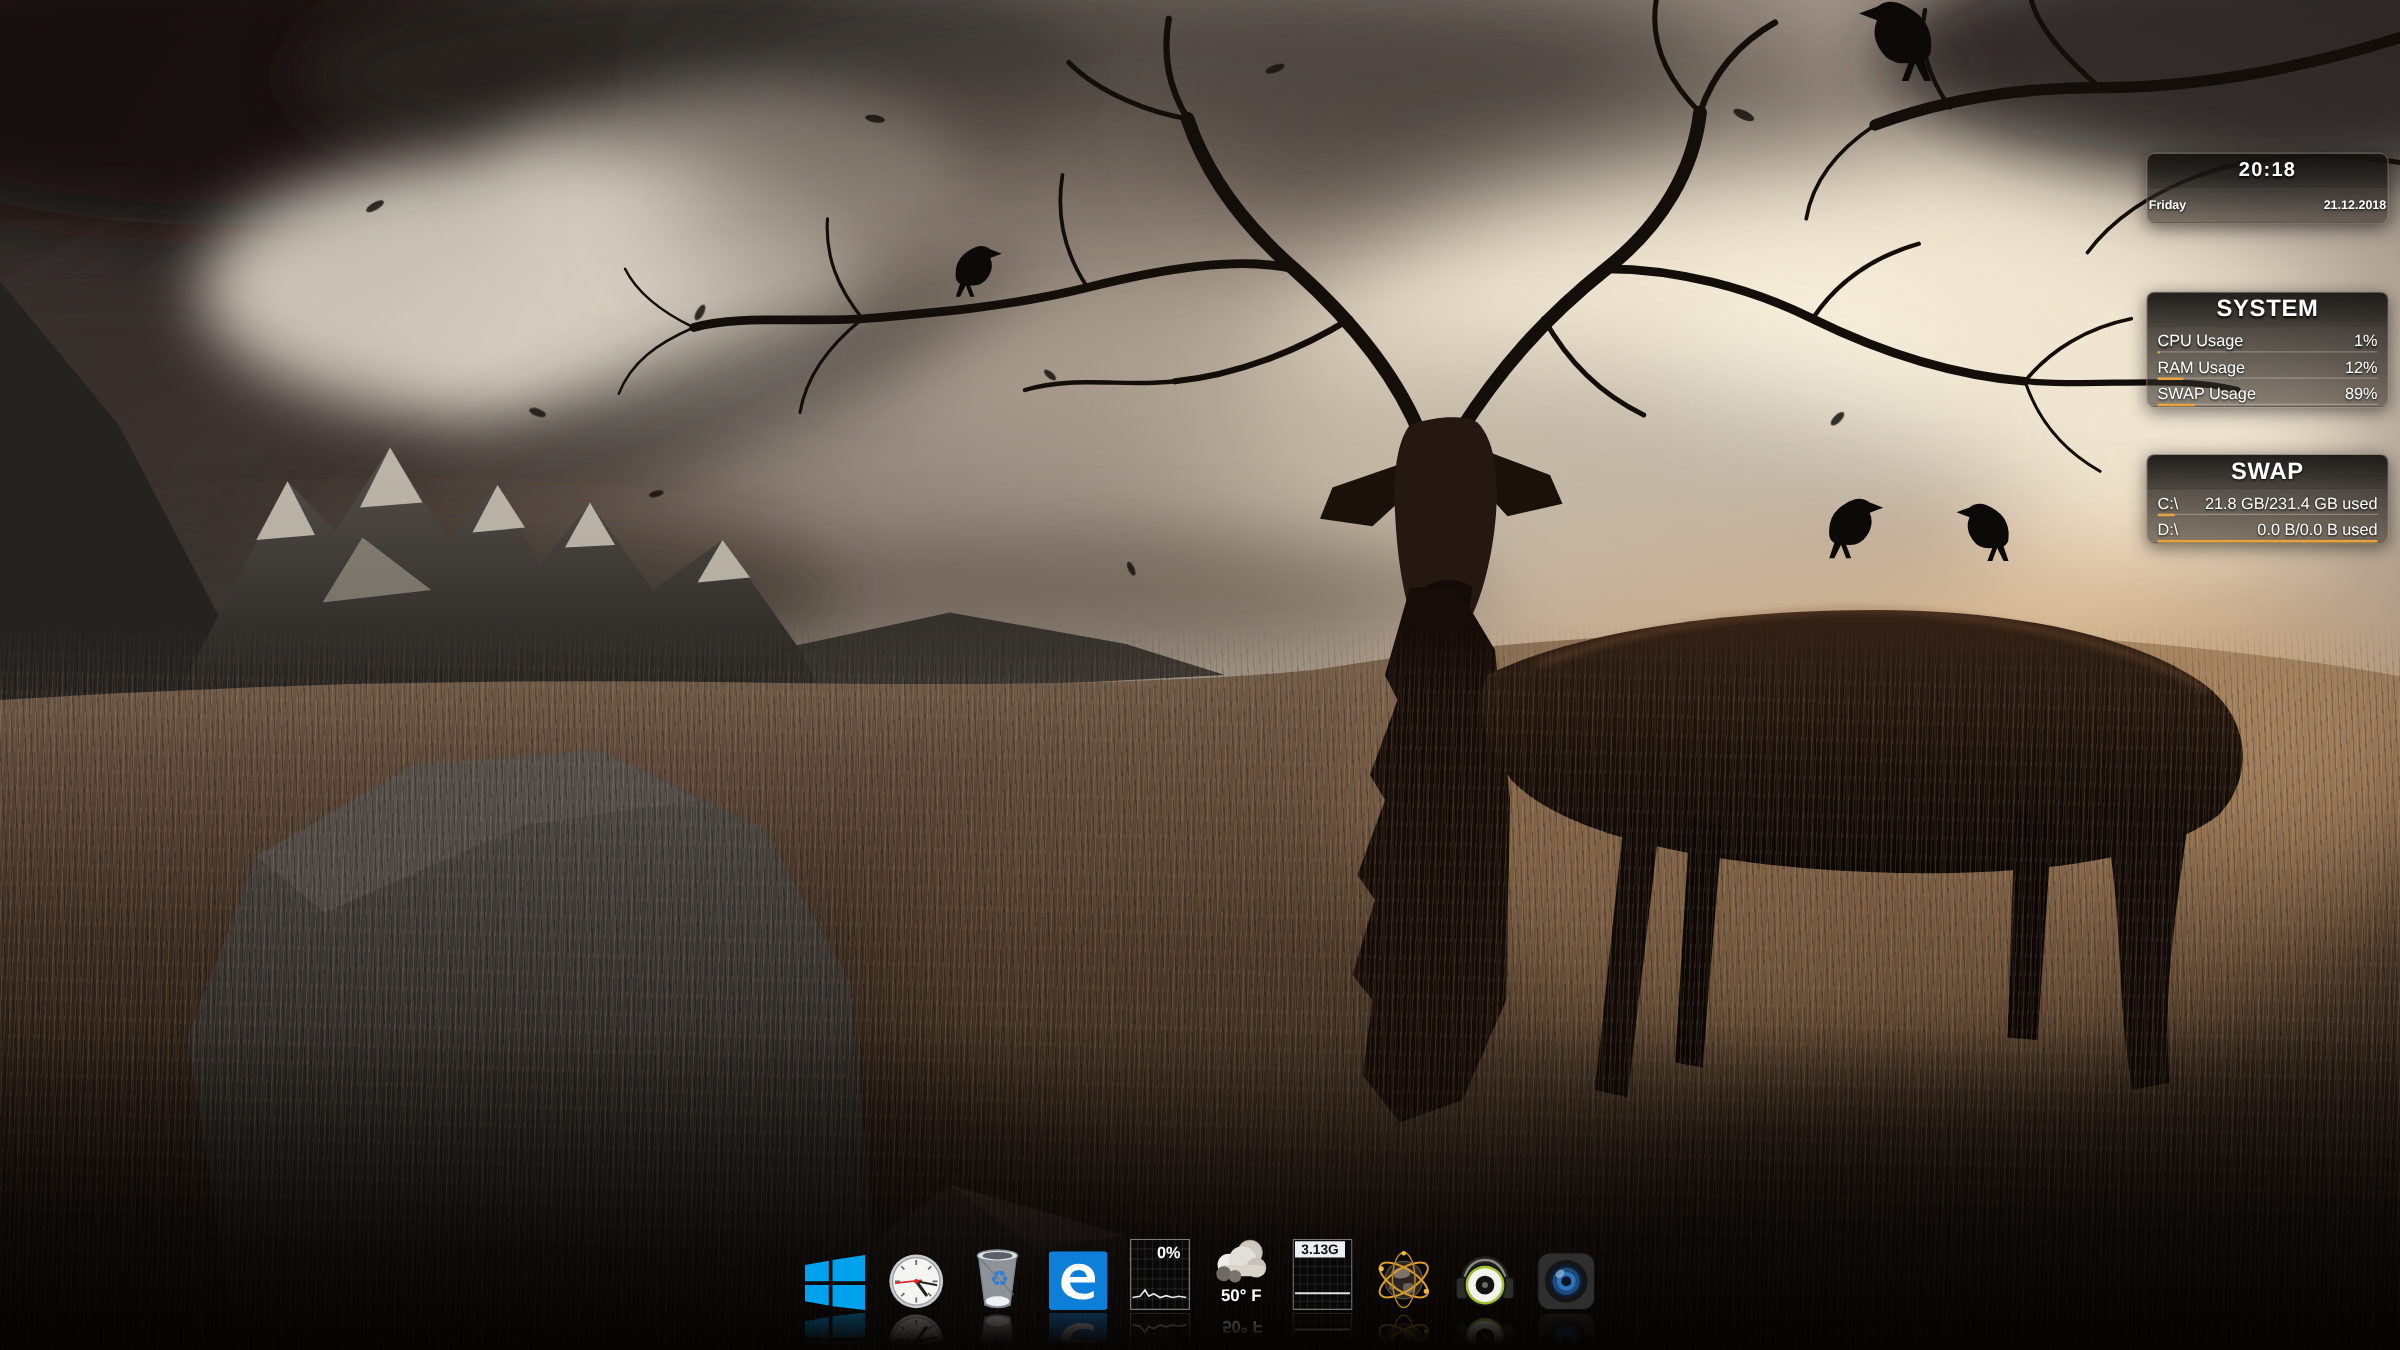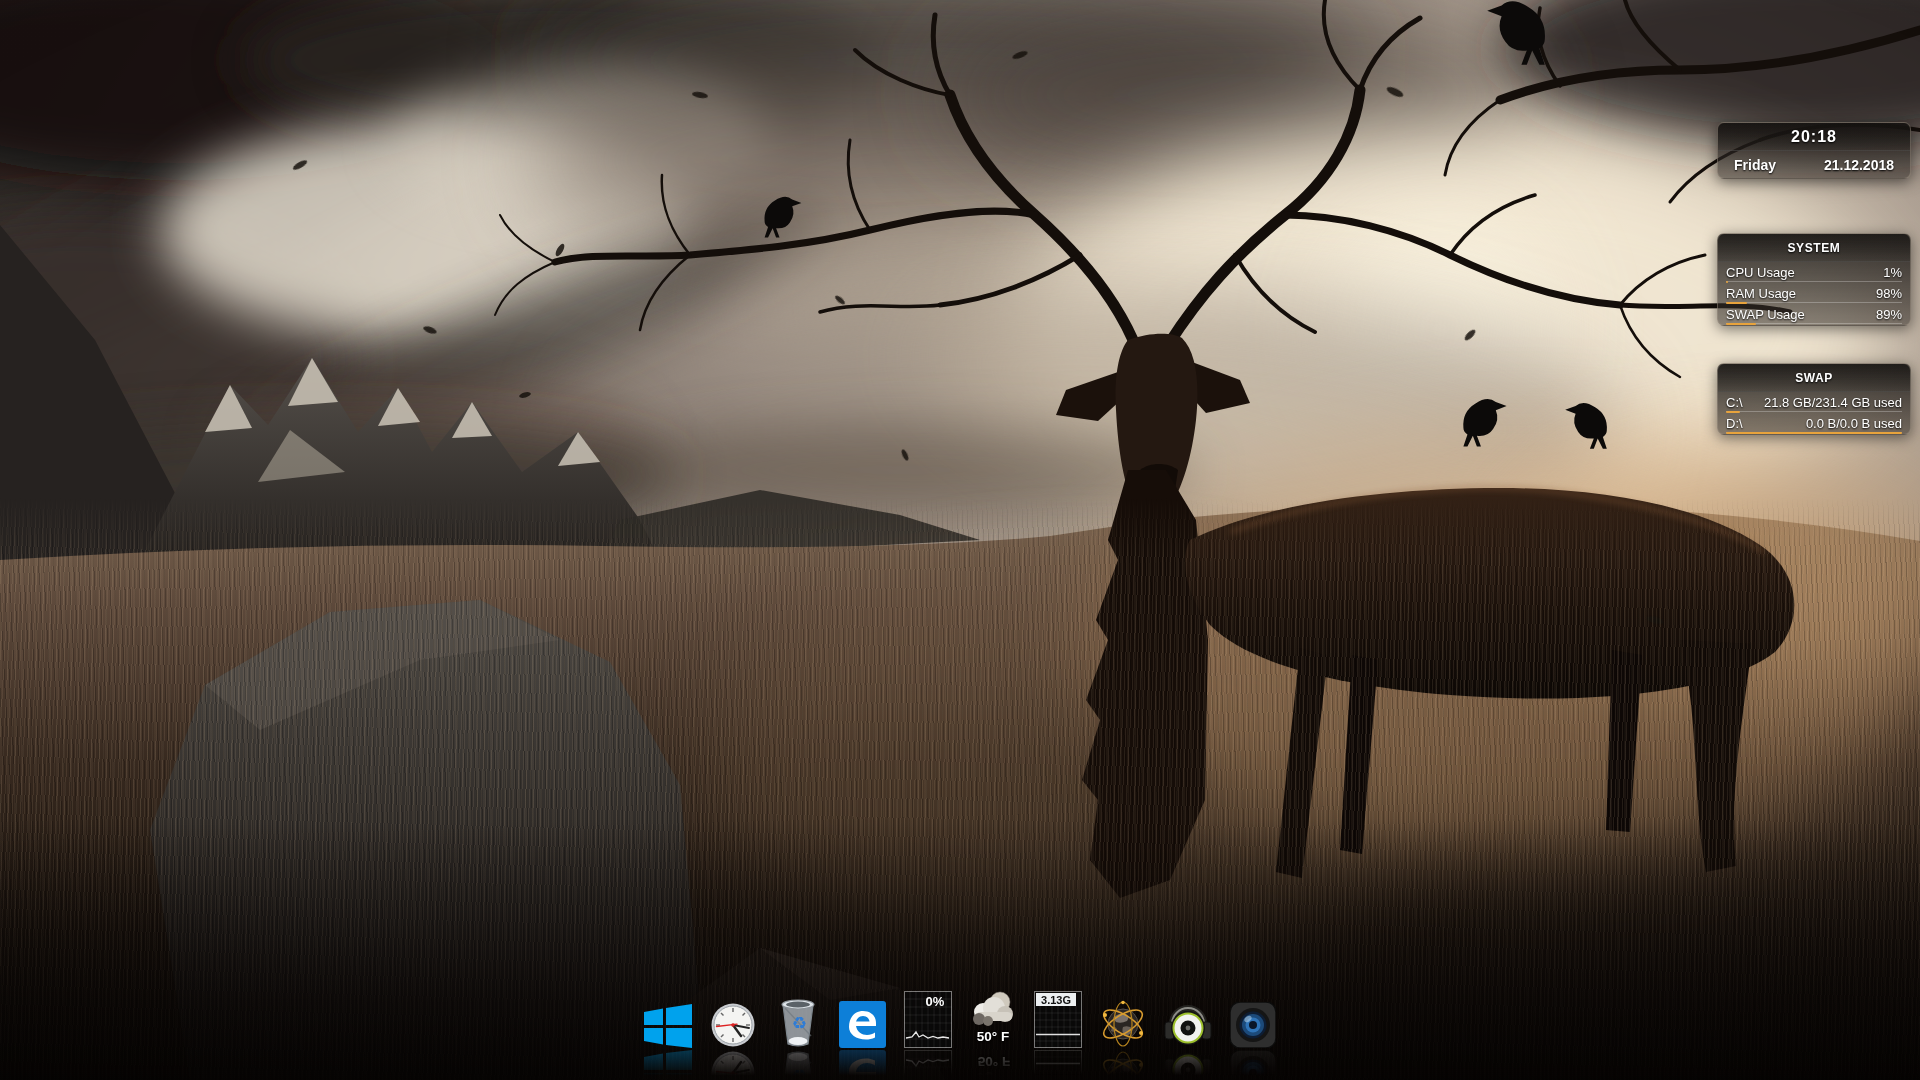--- a/index.html
+++ b/index.html
@@ -23,26 +23,26 @@
 
   
   .widget{position:absolute;left:1717px;width:194px;box-sizing:border-box;z-index:30;
     border-radius:7px;color:#fff;
     background:linear-gradient(180deg, rgba(26,23,21,.86) 0%, rgba(56,50,45,.55) 100%);
     border:1px solid rgba(175,163,148,.38);
     box-shadow:0 3px 14px rgba(0,0,0,.5);}
   #w-clock{top:122px;height:57px;}
   #w-system{top:233px;height:93px;}
   #w-disks{top:363px;height:72px;}
-  .w-header{height:27px;line-height:28px;text-align:center;font-size:12px;font-weight:bold;
+  .w-header{height:27px;line-height:28px;text-align:center;font-size:19px;font-weight:bold;
     letter-spacing:.6px;border-bottom:1px solid rgba(255,255,255,.15);
     background:linear-gradient(180deg, rgba(18,16,14,.55), rgba(18,16,14,.12));
     border-radius:7px 7px 0 0;text-shadow:0 1px 2px #000;}
   .clock-row{display:flex;justify-content:space-between;align-items:center;height:27px;
-    padding:0 16px;font-size:14px;font-weight:bold;text-shadow:0 1px 2px #000;}
+    padding:0 1px;font-size:10px;font-weight:bold;text-shadow:0 1px 2px #000;}
   .meter-row{position:relative;margin:0 8px;height:21px;display:flex;justify-content:space-between;
     align-items:center;font-size:13px;font-weight:normal;text-shadow:0 1px 2px #000;text-align:right;}
   .meter-track{position:absolute;left:0;right:0;bottom:1px;height:1px;background:rgba(255,255,255,.26);}
   .meter-fill{position:absolute;left:0;bottom:0;height:2px;background:#E8A33C;border-radius:1px;}
 
   
   #dock{position:absolute;left:50%;bottom:4px;transform:translateX(-50%);
     display:flex;align-items:flex-end;z-index:40;}
   .dock-item{width:50px;margin:0 7.5px;display:flex;flex-direction:column;align-items:center;cursor:pointer;}
   .dock-item .art{display:block;}
@@ -239,21 +239,21 @@
   <div class="widget" id="w-system">
     <div class="w-header">SYSTEM</div>
     <div class="meter-row">
       <span>CPU Usage</span>
       <span>1%</span>
       <span class="meter-track"></span>
       <span class="meter-fill" style="width: 1%;"></span>
     </div>
     <div class="meter-row">
       <span>RAM Usage</span>
-      <span>98%</span>
+      <span>12%</span>
       <span class="meter-track"></span>
       <span class="meter-fill" style="width: 12%;"></span>
     </div>
     <div class="meter-row">
       <span>SWAP Usage</span>
       <span>89%</span>
       <span class="meter-track"></span>
       <span class="meter-fill" style="width: 17%;"></span>
     </div>
   </div>

